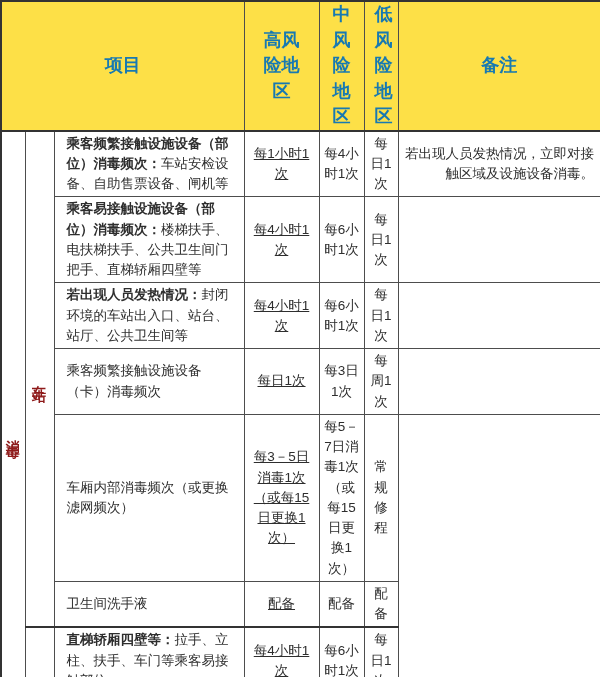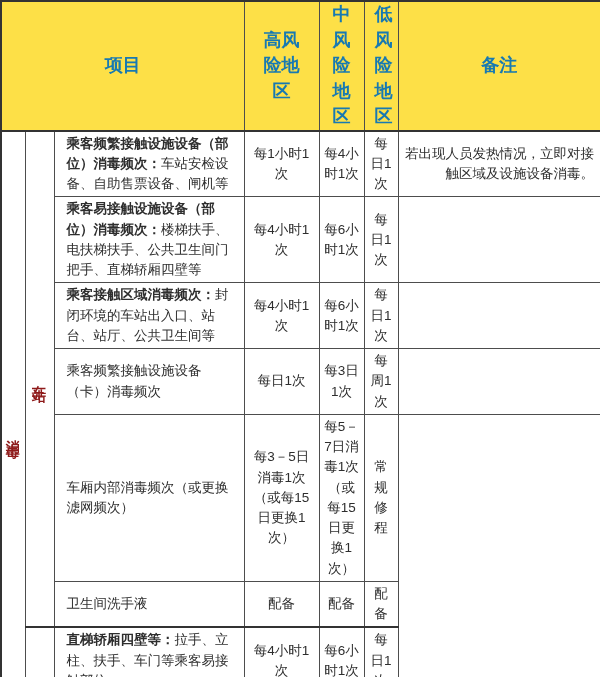--- a/index.html
+++ b/index.html
@@ -47,21 +47,21 @@
     color:var(--group-color);
     font-size:14px;
     letter-spacing:5px;
     line-height:1;
   }
   
   td.item{text-align:left;padding:2px 12px;}
   td.item .b{font-weight:bold;}
   
   td.freq{text-align:center;}
-  td.c-high{padding:2px 6px;}
+  td.c-high{padding:2px 6px;text-decoration:underline;}
   td.c-mid{padding:2px 4px;}
   td.c-low{padding:2px 5px;}
   
   td.remark{text-align:right;padding:2px 6px;}
   
   .thick-top{border-top:2px solid var(--thick) !important;}
 </style>
 </head>
 <body>
 
@@ -102,21 +102,21 @@
 
     <tr style="height:80px">
       <td class="item"><span class="b">乘客易接触设施设备（部位）消毒频次：</span><span>楼梯扶手、电扶梯扶手、公共卫生间门把手、直梯轿厢四壁等</span></td>
       <td class="freq c-high">每4小时1次</td>
       <td class="freq c-mid">每6小时1次</td>
       <td class="freq c-low">每日1次</td>
       <td class="remark"></td>
     </tr>
 
     <tr style="height:63px">
-      <td class="item"><span class="b">乘客接触区域消毒频次：</span><span>封闭环境的车站出入口、站台、站厅、公共卫生间等</span></td>
+      <td class="item"><span class="b">若出现人员发热情况：</span><span>封闭环境的车站出入口、站台、站厅、公共卫生间等</span></td>
       <td class="freq c-high">每4小时1次</td>
       <td class="freq c-mid">每6小时1次</td>
       <td class="freq c-low">每日1次</td>
       <td class="remark"></td>
     </tr>
 
     <tr style="height:60px">
       <td class="item"><span class="b"></span><span>乘客频繁接触设施设备（卡）消毒频次</span></td>
       <td class="freq c-high">每日1次</td>
       <td class="freq c-mid">每3日1次</td>

